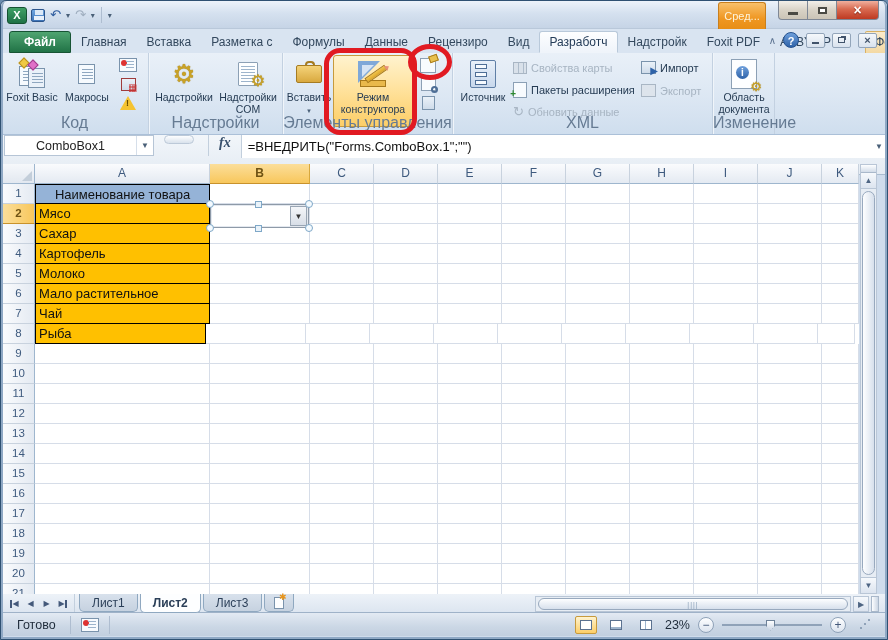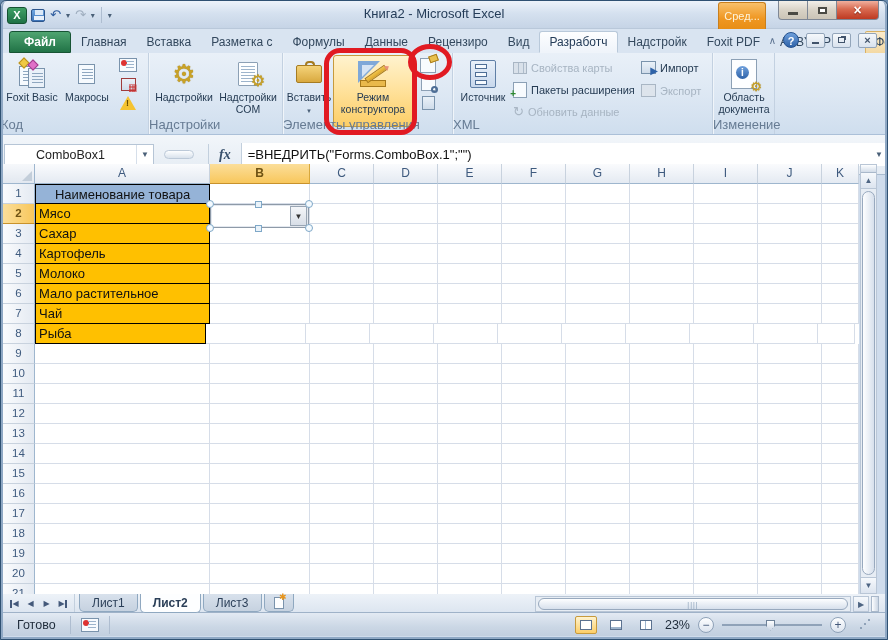--- a/index.html
+++ b/index.html
@@ -51,21 +51,21 @@
     font-size:11px;font-weight:bold;text-align:center;line-height:16px;border:1px solid #24518F;}
   .sm-winbtn{width:19px;height:15px;border:1px solid #93A5BA;border-radius:2px;background:linear-gradient(#F5F8FB,#D9E2EE);
     display:flex;align-items:center;justify-content:center;}
   .sm-min{width:7px;height:2px;background:#41536B;margin-top:5px;}
   .sm-rest{width:7px;height:6px;border:1px solid #41536B;box-shadow:2px -2px 0 -1px #41536B;}
   .sm-close{color:#41536B;font-size:11px;font-weight:bold;line-height:11px;}
   
   #ribbon{position:absolute;left:0;top:52px;width:100%;height:82px;
     background:linear-gradient(#E9F0F8,#DCE7F3 55%,#CFDEEE);border-bottom:1px solid #ABC0D8;}
   .rgroup{position:absolute;top:0;height:81px;border-right:1px solid #C3D1E1;box-shadow:1px 0 0 #F0F5FA inset;}
-  .rgroup .glabel{position:absolute;left:0;right:0;bottom:2px;font-size:13px;color:#667B93;white-space:nowrap;}
+  .rgroup .glabel{position:absolute;left:0;right:0;bottom:2px;text-align:center;font-size:16px;color:#667B93;white-space:nowrap;}
   .bigbtn{position:absolute;top:3px;display:flex;flex-direction:column;align-items:center;
     font-size:10.5px;color:#253B53;text-align:center;line-height:11.5px;}
   .bigbtn .ic{height:36px;display:flex;align-items:center;justify-content:center;}
   .bigbtn.hl{background:linear-gradient(#FFF3CE,#FFE3A0 45%,#FCCE67);border:1px solid #C79A3C;border-radius:3px;top:2px;}
   .stack{position:absolute;display:flex;flex-direction:column;gap:3px;}
   .stack .sic{width:18px;height:16px;display:flex;align-items:center;justify-content:center;}
   .listbtn{display:flex;align-items:center;gap:4px;font-size:11px;color:#253B53;height:19px;white-space:nowrap;}
   .listbtn.dis{color:#A7B4C2;}
   
   .doc-sheet{width:14px;height:17px;background:#FDFEFF;border:1px solid #8CA0B5;border-radius:1px;position:relative;}
@@ -114,21 +114,21 @@
   .props-ic{position:relative;width:16px;height:15px;background:#F8FBFE;border:1px solid #8CA0B5;}
   .props-ic i{position:absolute;right:-3px;top:-4px;width:9px;height:7px;background:#E9C14E;border:1px solid #A6791C;transform:rotate(-20deg);}
   .viewcode-ic{position:relative;width:15px;height:14px;background:#F8FBFE;border:1px solid #8CA0B5;}
   .viewcode-ic i{position:absolute;right:-3px;bottom:-3px;width:7px;height:7px;border:2px solid #4E6E96;border-radius:50%;}
   .dlg-ic{width:13px;height:14px;background:linear-gradient(#EAF1F8,#CFDCEA);border:1px solid #7A93AC;}
   
   .anno-rect{position:absolute;left:323px;top:47px;width:93px;height:87px;border:5px solid #E11A22;border-radius:16px;z-index:40;}
   .anno-ellipse{position:absolute;left:407px;top:43px;width:44px;height:36px;border:5px solid #E11A22;border-radius:50%;z-index:40;}
   
   #fbar{position:absolute;left:0;top:134px;width:100%;height:40px;background:linear-gradient(#F2F6FA,#E4EBF3);
-    border-bottom:1px solid #A9BCD0;display:flex;align-items:center;}
+    border-bottom:1px solid #A9BCD0;display:flex;}
   #namebox{width:150px;height:21px;margin-left:3px;background:#fff;border:1px solid #B6C5D6;display:flex;align-items:center;}
   #namebox .nb-text{flex:1;text-align:center;font-size:12.5px;color:#222;}
   #namebox .nb-arrow{width:17px;height:19px;font-size:8px;color:#4A6078;display:flex;align-items:center;justify-content:center;border-left:1px solid #D6DFEA;}
   .fb-pill{width:30px;height:9px;border-radius:5px;background:linear-gradient(#FDFEFF,#D9E2EC);border:1px solid #BCC9D8;margin:0 14px 0 10px;}
   .fb-sep{width:1px;height:21px;background:#C2CFDD;}
   #fx{font-family:"Liberation Serif","DejaVu Serif",serif;font-style:italic;font-weight:bold;font-size:14px;color:#38506C;padding:0 10px;}
   #formula-text{flex:1;background:#fff;height:23px;line-height:23px;font-size:13px;color:#111;padding-left:6px;
     border-left:1px solid #C2CFDD;}
   .fb-chevron{width:16px;font-size:8px;color:#4A6078;text-align:center;background:#fff;height:23px;line-height:23px;}
   
@@ -222,21 +222,20 @@
           <i></i>
           <b></b>
         </div>
       <span class="qat-btn">↶</span>
       <span class="mini-arrow">▾</span>
       <span class="qat-btn dim">↷</span>
       <span class="mini-arrow">▾</span>
       <div class="qat-sep"></div>
       <span class="mini-arrow">▾</span>
     </div>
-    <div id="title-text">Книга2  -  Microsoft Excel</div>
     <div id="ctx-group">Сред...</div>
     <div id="win-buttons">
       <div class="winbtn min">
           <div class="glyph-min"></div>
         </div>
       <div class="winbtn rest">
           <div class="glyph-rest"></div>
         </div>
       <div class="winbtn close">
           <span class="glyph-close">×</span>

